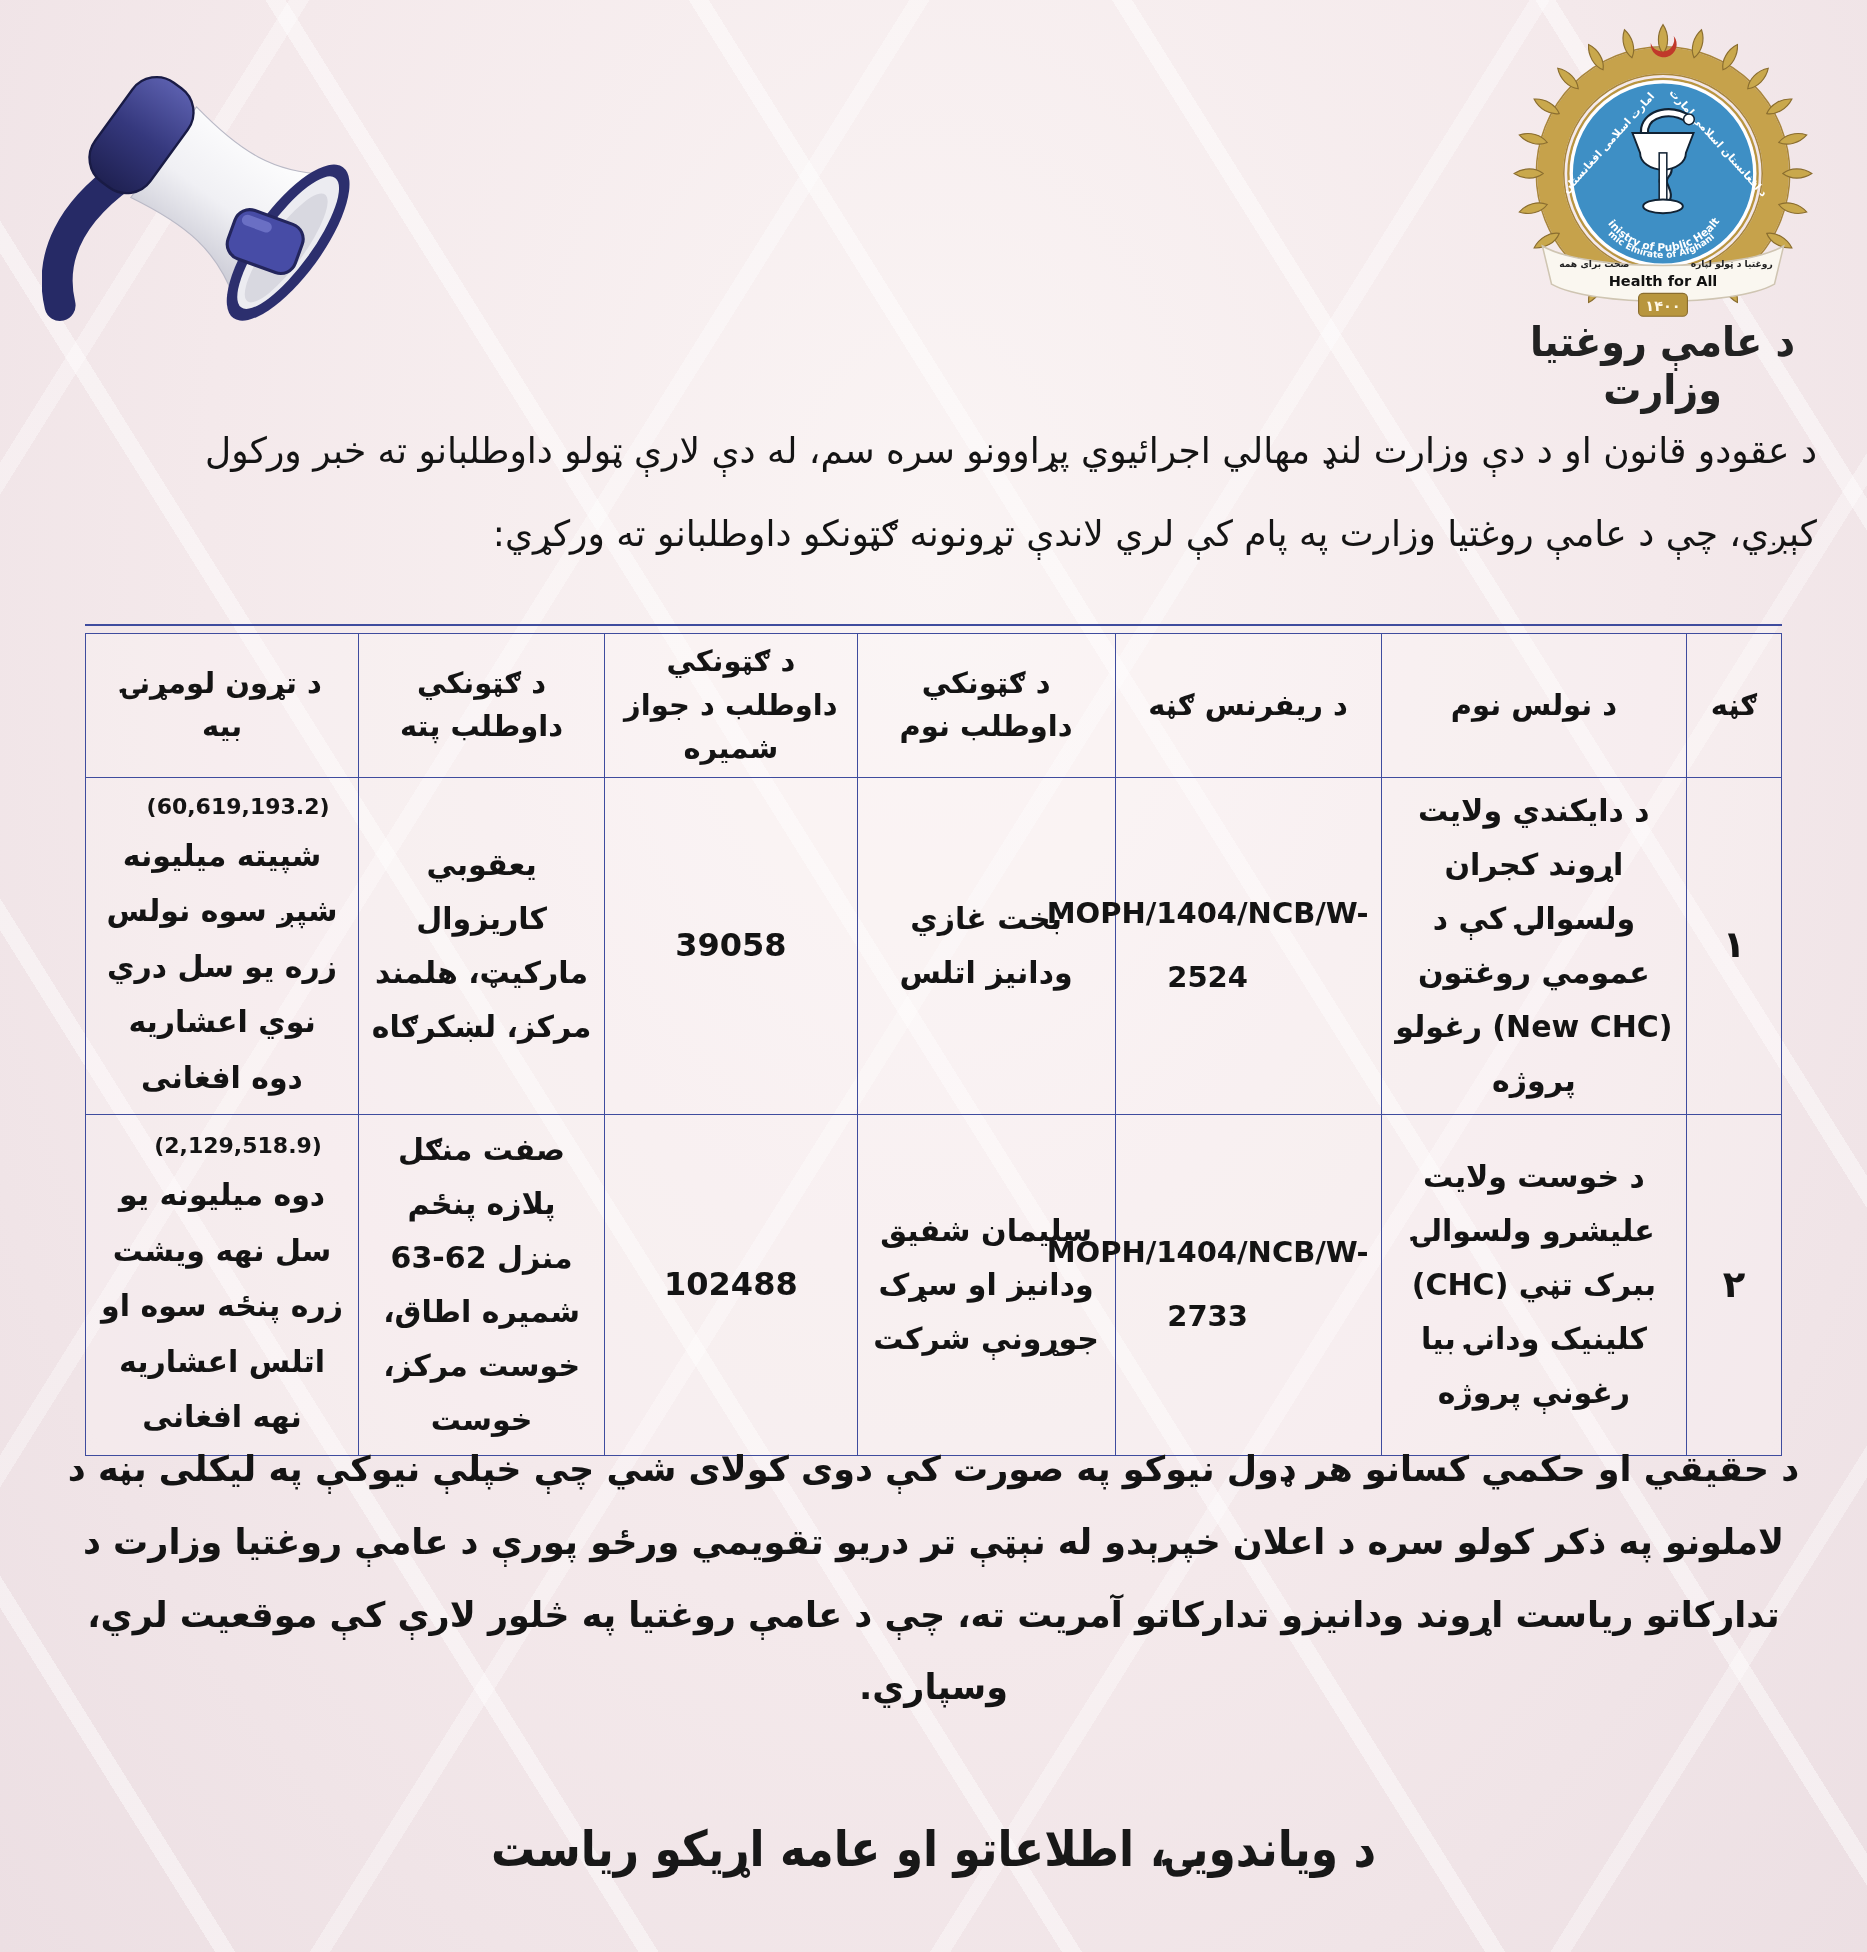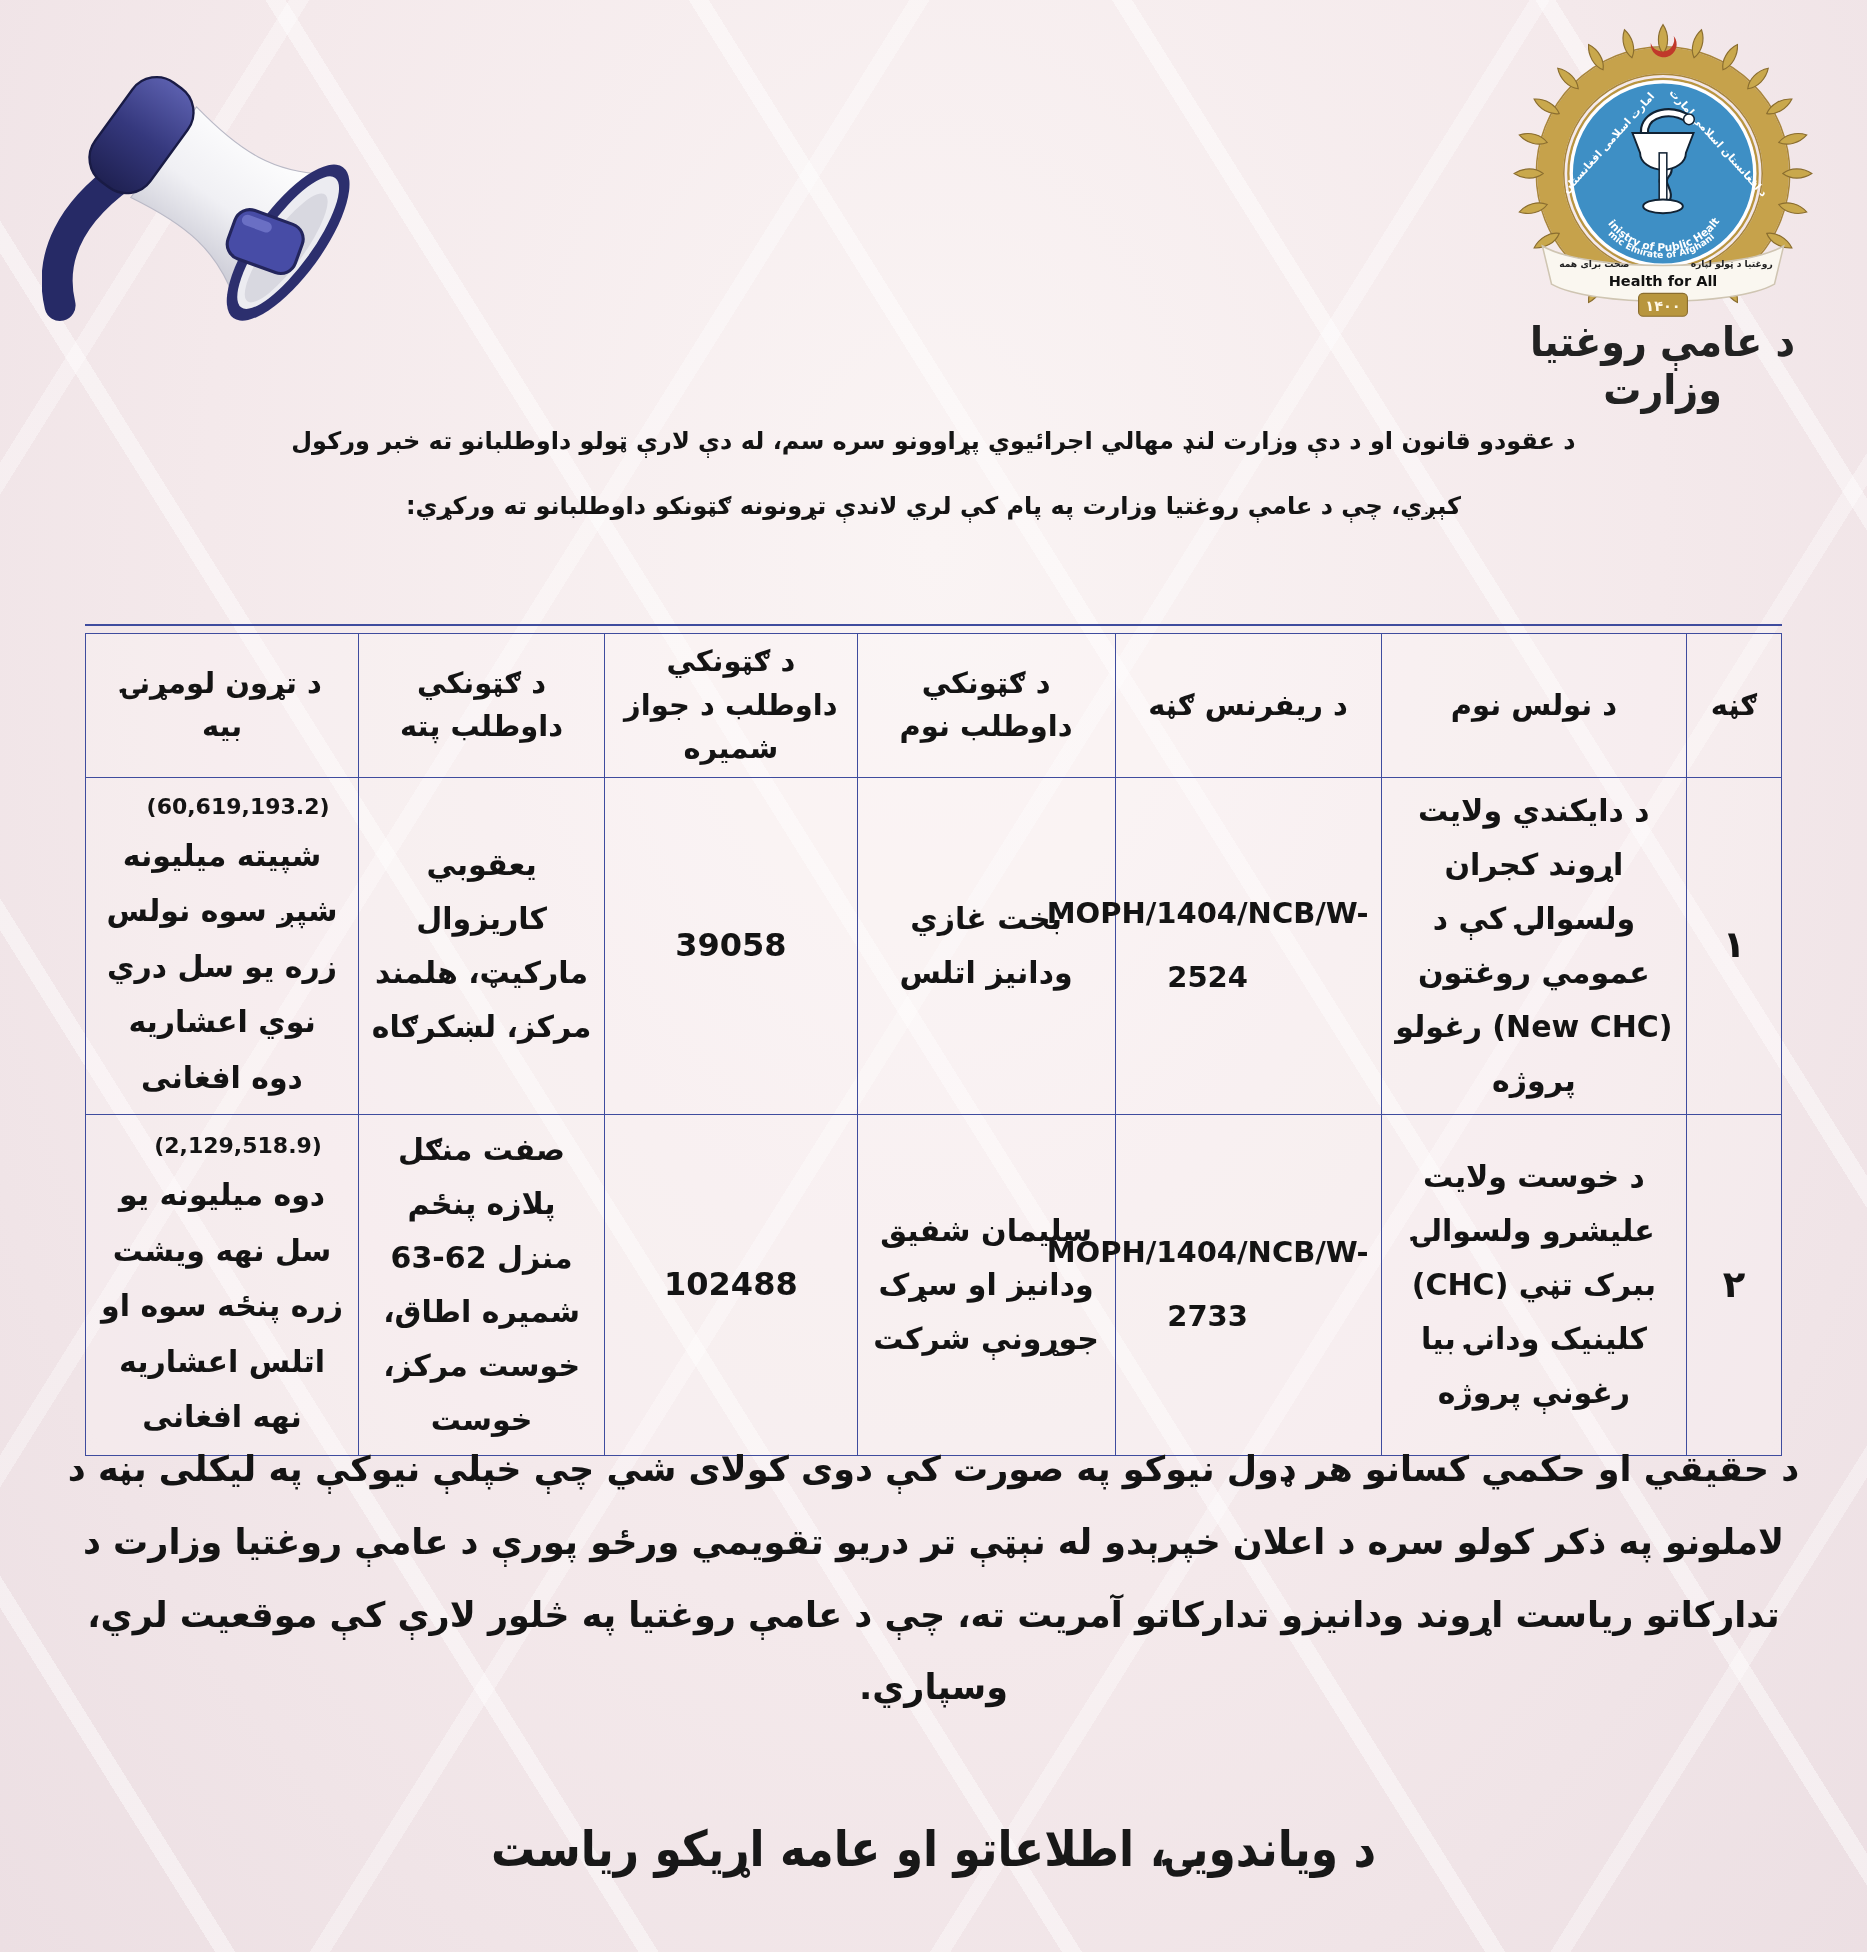--- a/index.html
+++ b/index.html
@@ -25,21 +25,21 @@
   }
   .page-title{
     position:absolute;top:252px;left:0;right:0;
     padding-left:320px; 
     box-sizing:border-box;
     text-align:center;font-size:52px;font-weight:bold;color:#0d0d0d;
   }
   
   .intro{
     position:absolute;top:423px;left:50px;right:50px;
-    text-align:center;font-size:24px;font-weight:bold;line-height:1.55;
+    text-align:right;font-size:36px;font-weight:normal;line-height:1.55;
   }
   .intro p{margin:0 0 27.5px 0;}
   
   .top-rule{position:absolute;top:624px;left:85px;right:85px;border-top:2.3px solid #3f4c9e;}
   table.award{
     position:absolute;top:633px;left:85px;right:85px;width:1697px;
     border-collapse:collapse;table-layout:fixed;
     font-size:30px;font-weight:bold;
   }
   table.award th,table.award td{

